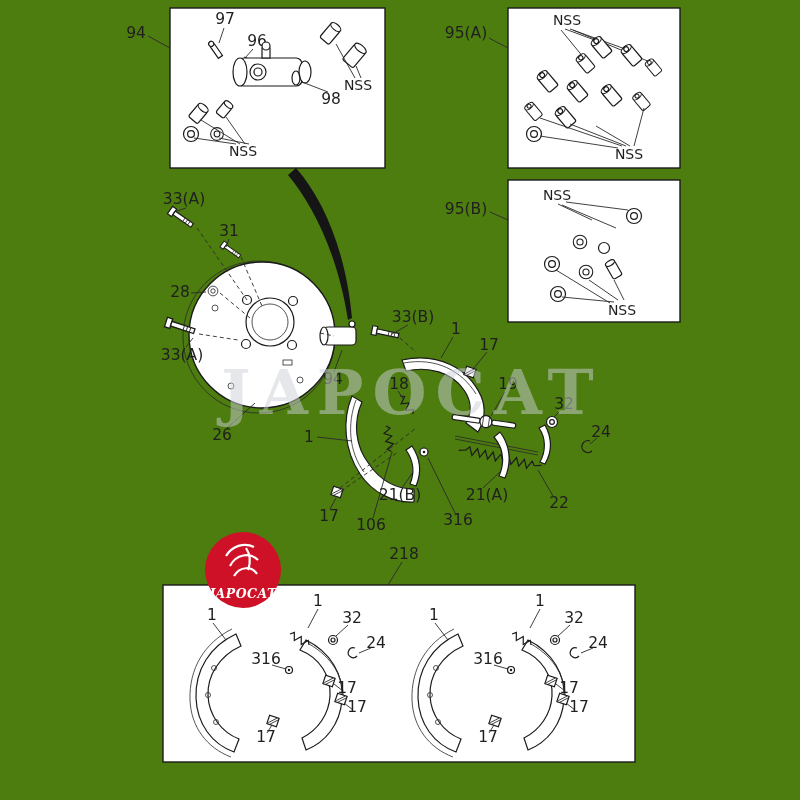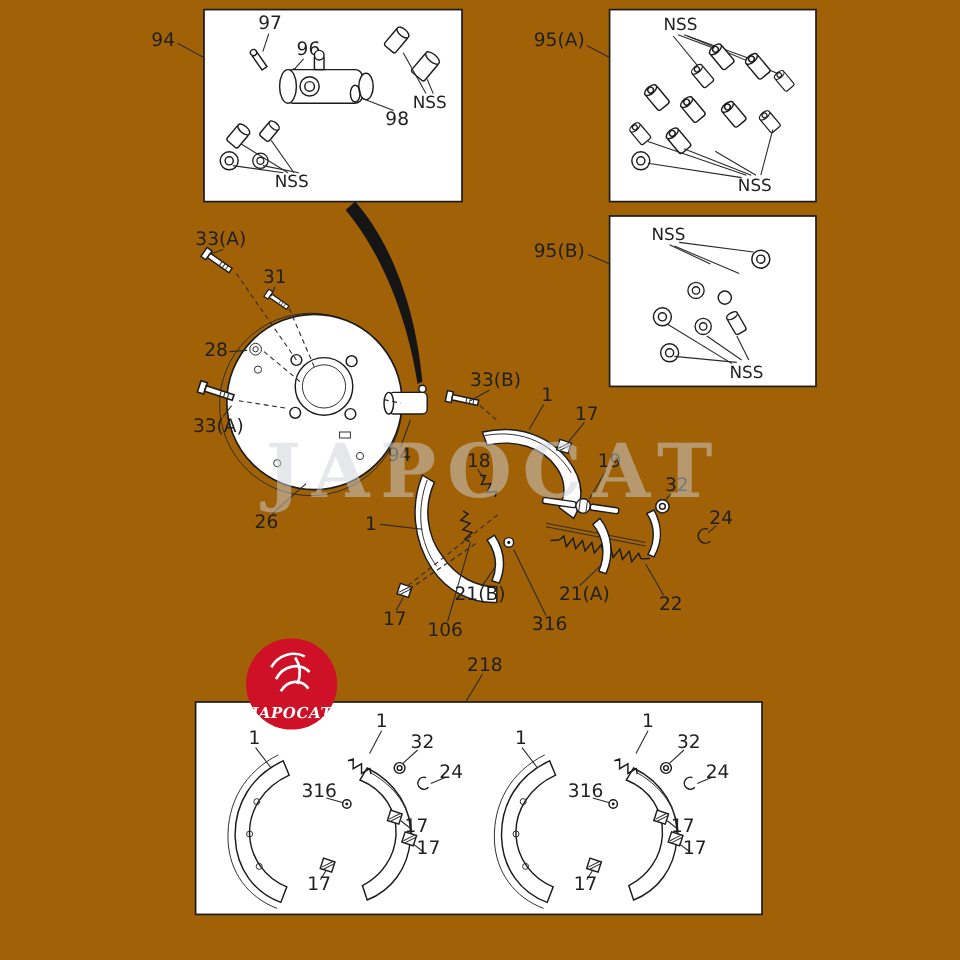--- a/index.html
+++ b/index.html
@@ -1,16 +1,16 @@
 <!DOCTYPE html>
 <html><head>
 <meta charset="utf-8">
 <style>
   html,body { margin:0; padding:0; background:#ffffff; }
-  #stage { position:relative; width:800px; height:800px; background:#a16207; overflow:hidden;
+  #stage { position:relative; width:800px; height:800px; background:#4d7c0f; overflow:hidden;
            font-family:"DejaVu Sans", sans-serif; }
   svg { position:absolute; left:0; top:0; }
   .ln  { stroke:#1b1b1b; fill:none; stroke-width:1.2; }
   .fw  { fill:#ffffff; stroke:#1b1b1b; stroke-width:1.2; }
   .fw2 { fill:#ffffff; stroke:#1b1b1b; stroke-width:1.4; }
   .thin{ stroke:#2a2a2a; fill:none; stroke-width:0.8; }
   .ld  { stroke:#2a2a2a; fill:none; stroke-width:0.9; }
   .dsh { stroke:#2a2a2a; fill:none; stroke-width:0.9; stroke-dasharray:4 3; }
   .lbl { font:15.5px "DejaVu Sans", sans-serif; fill:#1f1f1f; text-anchor:middle; }
   .nss { font:14px "DejaVu Sans", sans-serif; fill:#1f1f1f; text-anchor:middle; }

